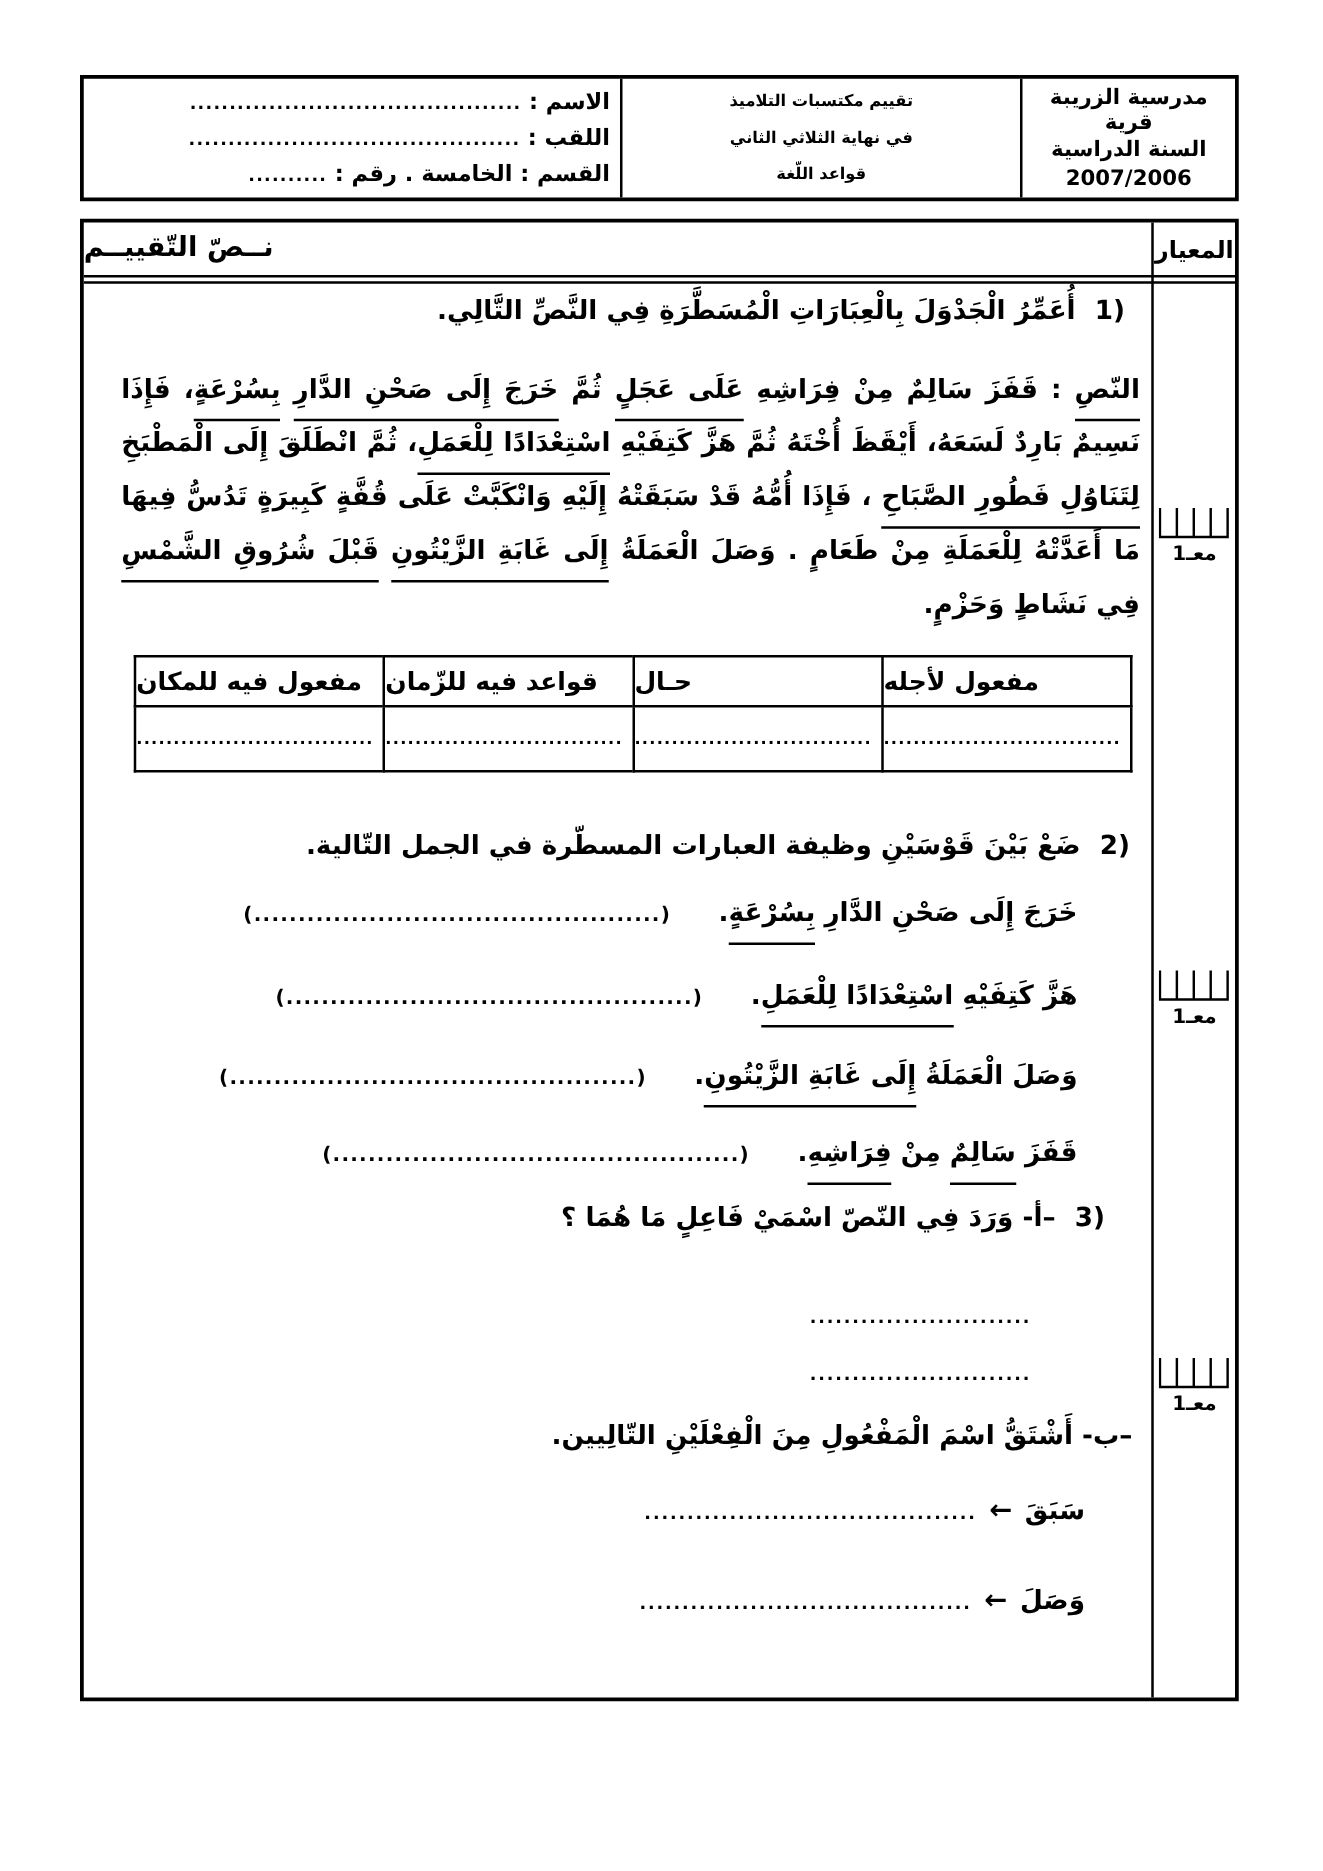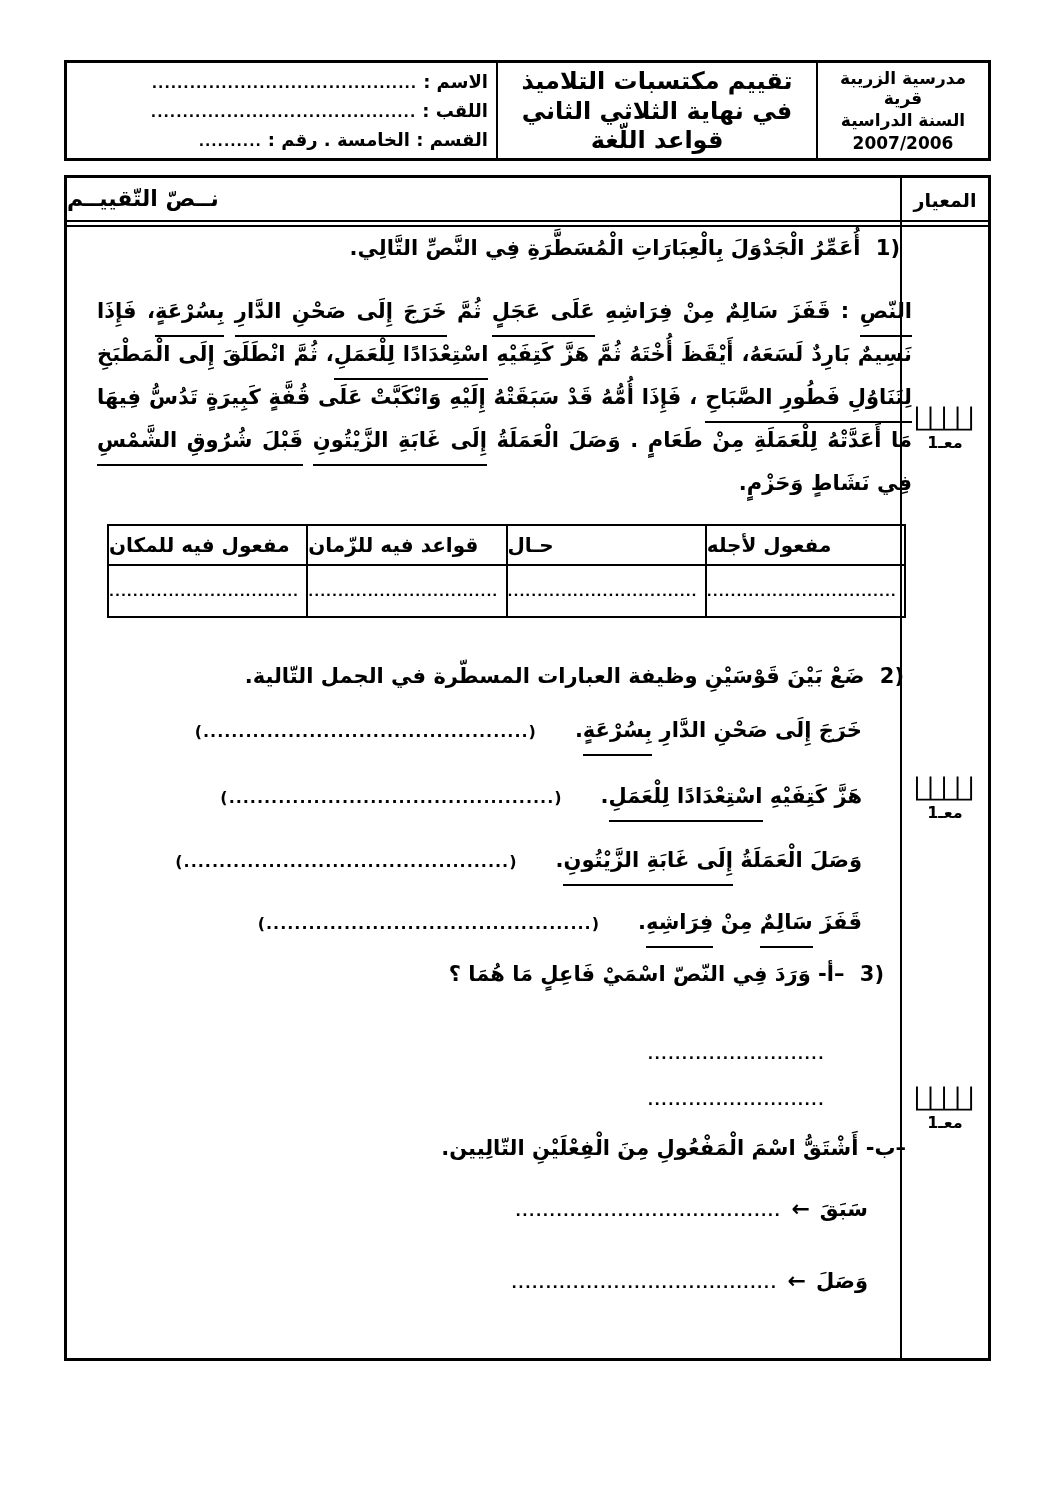--- a/index.html
+++ b/index.html
@@ -9,31 +9,31 @@
     font-family:"DejaVu Sans", sans-serif; font-weight:bold; color:#000;
     direction:rtl; overflow:hidden;
   }
   
   .header-box {
     position:absolute; top:60px; left:64px; width:927px; height:101px;
     border:3px solid #000; display:flex; direction:rtl;
   }
   .hcol { display:flex; flex-direction:column; justify-content:space-around; padding:4px 8px; }
   .hcol.school { width:172px; border-left:2px solid #000; text-align:center; font-size:17px; }
-  .hcol.examtitle { width:320px; border-left:2px solid #000; text-align:center; font-size:24px;justify-content:space-between; }
+  .hcol.examtitle { width:320px; border-left:2px solid #000; text-align:center; font-size:13px; }
   .hcol.student { flex:1; font-size:18px; }
   .srow { display:flex; align-items:baseline; direction:rtl; white-space:nowrap; }
   .srow .lbl { margin-left:6px;text-align:right; }
   .srow .dots { flex:1; overflow:hidden; font-size:14px; letter-spacing:1px; }
   
   .main-box {
     position:absolute; top:175px; left:64px; width:927px; height:1186px;
     border:3px solid #000;
   }
-  .crit-col { position:absolute; top:0; right:0; bottom:0; width:88px; border-left:2px solid #000; }
+  .crit-col { position:absolute; top:0; right:0; bottom:0; width:67px; border-left:2px solid #000; }
   .crit-head { height:44px; line-height:44px; text-align:center; font-size:19px; }
   .hdr-row { position:absolute; top:0; left:0; right:0; height:44px; border-bottom:2px solid #000; }
   .hdr-row::after { content:""; position:absolute; left:0; right:0; top:47px; height:2px; background:#000; }
   .hdr-row .t { position:absolute; top:0; left:0; right:66px; line-height:42px; text-align:left; font-size:22px; }
   .content { position:absolute; top:0; right:68px; left:0; bottom:0; }
   .blk { position:absolute; font-size:21px; }
   .qnum { direction:ltr; unicode-bidi:isolate; margin-left:8px; }
   .u { border-bottom:2px solid #000; padding-bottom:12px; }
   
   .q1-line { top:58px; right:20px; }

